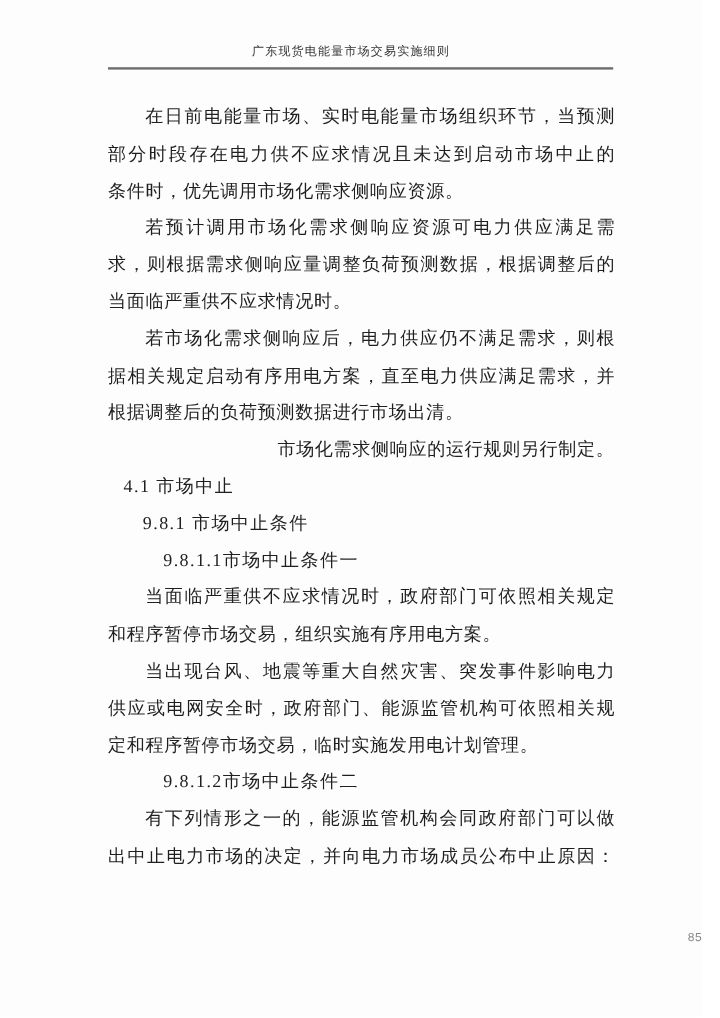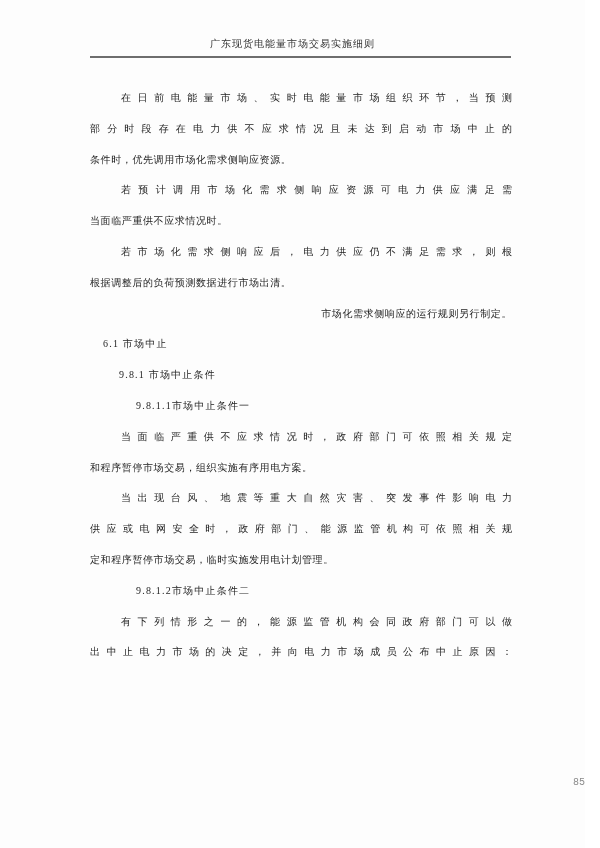--- a/index.html
+++ b/index.html
@@ -40,21 +40,21 @@
     background: #6e6e6e;
   }
   
   .doc-body {
     position: absolute;
     top: 83px;
     left: 90px;
     width: 422px;
   }
   .line {
-    font-size: 10px;
+    font-size: 15px;
     height: 30.8px;
     line-height: 30.8px;
     color: #1f1f1f;
     overflow: hidden;
   }
   
   .line[data-kind="j"],
   .line[data-kind="fj"] {
     text-align: justify;
     text-align-last: justify;
@@ -94,25 +94,27 @@
 <div class="page">
 
   <div class="header-title">广东现货电能量市场交易实施细则</div>
   <div class="header-rule"></div>
 
   <div class="doc-body">
     <div class="line" data-kind="fj">在日前电能量市场、实时电能量市场组织环节，当预测</div>
     <div class="line" data-kind="j">部分时段存在电力供不应求情况且未达到启动市场中止的</div>
     <div class="line" data-kind="l">条件时，优先调用市场化需求侧响应资源。</div>
     <div class="line" data-kind="fj">若预计调用市场化需求侧响应资源可电力供应满足需</div>
+    <div class="line" data-kind="j">求，则根据需求侧响应量调整负荷预测数据，根据调整后的</div>
     <div class="line" data-kind="l">当面临严重供不应求情况时。</div>
     <div class="line" data-kind="fj">若市场化需求侧响应后，电力供应仍不满足需求，则根</div>
+    <div class="line" data-kind="j">据相关规定启动有序用电方案，直至电力供应满足需求，并</div>
     <div class="line" data-kind="l">根据调整后的负荷预测数据进行市场出清。</div>
     <div class="line" data-kind="fl">市场化需求侧响应的运行规则另行制定。</div>
-    <div class="line" data-kind="h1">6.1 市场中止</div>
+    <div class="line" data-kind="h1">4.1 市场中止</div>
     <div class="line" data-kind="h2">9.8.1 市场中止条件</div>
     <div class="line" data-kind="h3">9.8.1.1市场中止条件一</div>
     <div class="line" data-kind="fj">当面临严重供不应求情况时，政府部门可依照相关规定</div>
     <div class="line" data-kind="l">和程序暂停市场交易，组织实施有序用电方案。</div>
     <div class="line" data-kind="fj">当出现台风、地震等重大自然灾害、突发事件影响电力</div>
     <div class="line" data-kind="j">供应或电网安全时，政府部门、能源监管机构可依照相关规</div>
     <div class="line" data-kind="l">定和程序暂停市场交易，临时实施发用电计划管理。</div>
     <div class="line" data-kind="h3">9.8.1.2市场中止条件二</div>
     <div class="line" data-kind="fj">有下列情形之一的，能源监管机构会同政府部门可以做</div>
     <div class="line" data-kind="j">出中止电力市场的决定，并向电力市场成员公布中止原因：</div>

